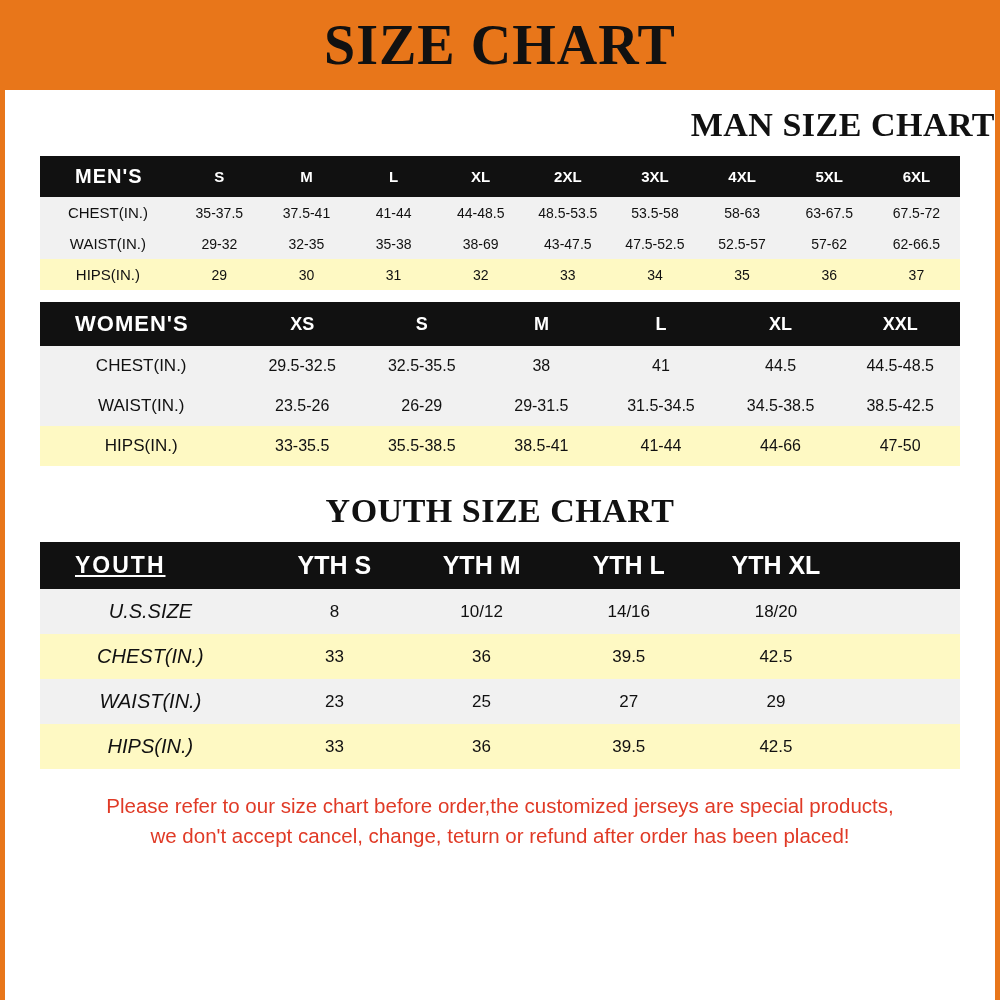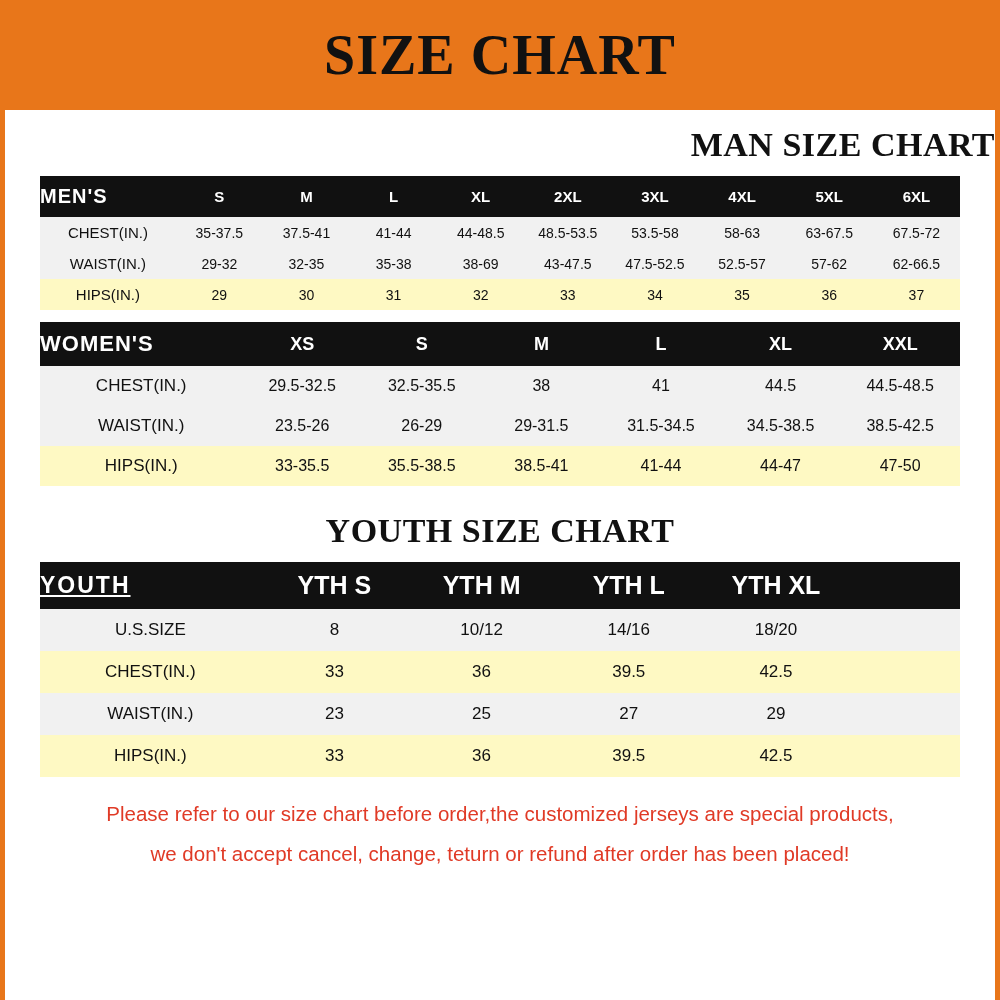--- a/index.html
+++ b/index.html
@@ -18,21 +18,21 @@
     width: 1000px;
     height: 1000px;
     box-sizing: border-box;
     border-left: 5px solid #E8761A;
     border-right: 5px solid #E8761A;
     background: #ffffff;
   }
   
   .banner {
     background: #E8761A;
-    height: 110px;
+    height: 90px;
     display: flex;
     align-items: center;
     justify-content: center;
     margin: 0 -5px;
   }
   .banner-title {
     font-family: "Liberation Serif", serif;
     font-weight: bold;
     font-size: 56px;
     letter-spacing: 1px;
@@ -65,21 +65,21 @@
   thead th {
     background: #111111;
     color: #ffffff;
     font-weight: bold;
     text-align: center;
     padding: 9px 2px;
     font-size: 15px;
   }
   thead th.rowhead {
     text-align: left;
-    padding-left: 0;
+    padding-left: 35px;
     letter-spacing: 1px;
   }
   tbody td {
     text-align: center;
     padding: 7px 2px;
     font-size: 14px;
     color: #111111;
   }
   tbody td.rowhead {
     text-align: center;
@@ -98,31 +98,31 @@
   
   #women-table thead th { font-size: 18px; }
   #women-table thead th.rowhead { font-size: 22px; }
   #women-table tbody td { font-size: 16px; padding: 10px 2px; }
   #women-table tbody td.rowhead { font-size: 17px; }
 
   
   #youth-table thead th { font-size: 25px; }
   #youth-table thead th.rowhead { font-size: 23px; letter-spacing: 2px; text-decoration: underline; }
   #youth-table tbody td { font-size: 17px; padding: 11px 2px; }
-  #youth-table tbody td.rowhead { font-size: 17px; }
+  #youth-table tbody td.rowhead { font-size: 20px; font-style: italic; }
 
   
   .footer-note {
     margin: 22px 28px 0 28px;
     color: #E03A26;
     font-size: 20.5px;
     line-height: 1.45;
     text-align: center;
   }
-  .footer-note div { white-space: nowrap; margin-top: 10px; }
+  .footer-note div { white-space: nowrap; }
 </style>
 </head>
 <body>
 
 <div class="page">
 
   <div class="banner">
     <div class="banner-title">SIZE CHART</div>
   </div>
 
@@ -236,21 +236,21 @@
           <td>31.5-34.5</td>
           <td>34.5-38.5</td>
           <td>38.5-42.5</td>
         </tr>
         <tr class="even">
           <td class="rowhead">HIPS(IN.)</td>
           <td>33-35.5</td>
           <td>35.5-38.5</td>
           <td>38.5-41</td>
           <td>41-44</td>
-          <td>44-47</td>
+          <td>44-66</td>
           <td>47-50</td>
         </tr>
       </tbody>
     </table>
   </div>
 
   <div class="section-title sec-youth-title">YOUTH SIZE CHART</div>
   <div class="tbl-wrap">
     <table id="youth-table">
       <colgroup>

